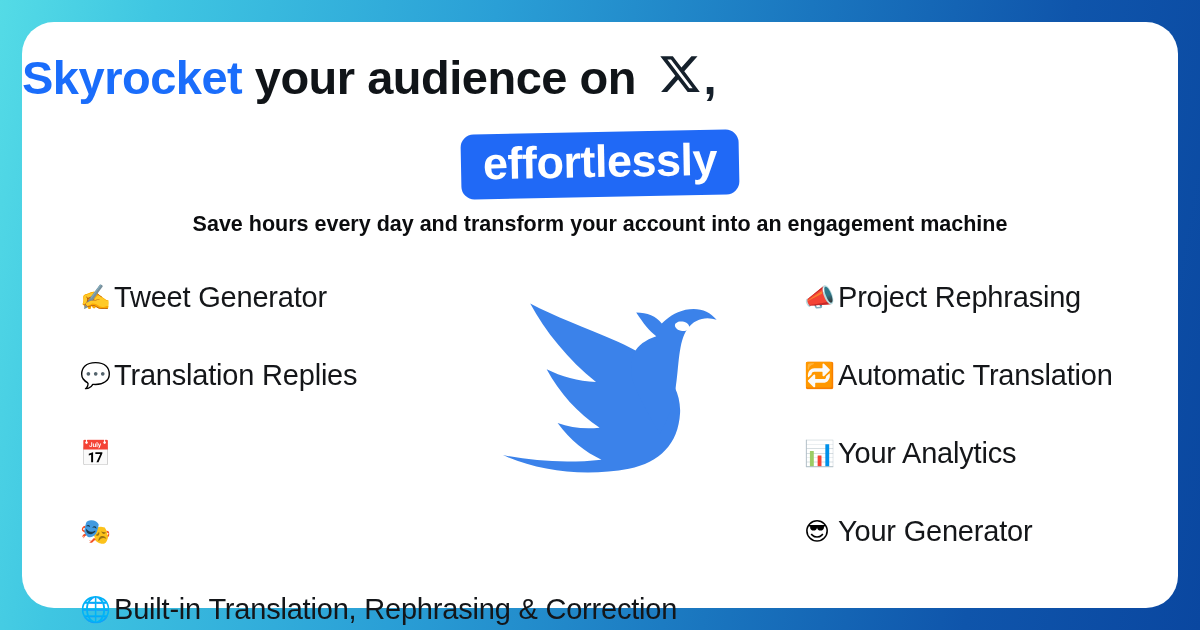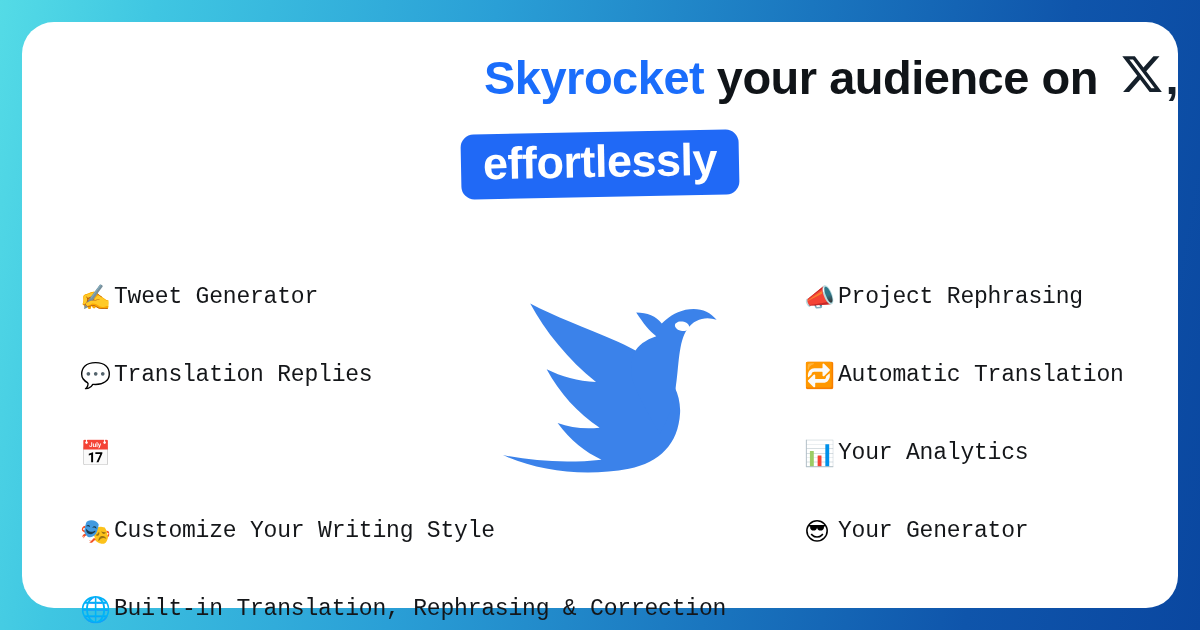--- a/index.html
+++ b/index.html
@@ -21,21 +21,21 @@
     left:22px; top:22px;
     width:1156px; height:586px;
     background:#ffffff;
     border-radius:32px;
   }
 
   
   #headline {
     position:absolute;
     top:30px; left:0; width:100%;
-    text-align:right;
+    text-align:left;
     font-size:47px;
     font-weight:bold;
     letter-spacing:-0.5px;
     line-height:1.12;
     color:#101418;
     white-space:nowrap;
   }
   #headline .accent { color:#1a6dfb; }
   #headline .xmark {
     display:inline-block;
@@ -88,24 +88,23 @@
   }
   .feature .emoji {
     font-size:25px;
     line-height:1;
     width:34px;
     flex:0 0 34px;
     text-align:left;
     font-family:"DejaVu Sans","Liberation Sans",sans-serif;
   }
   .feature .label {
-    font-size:23px;
+    font-size:29px;
     color:#141619;
     letter-spacing:-0.2px;
-    font-family:Liberation Mono, monospace;
   }
 
   
   #bird {
     position:absolute;
     left:468px; top:252px;
     width:265px; height:205px;
   }
   #bird svg { display:block; width:100%; height:100%; }
 </style>
@@ -118,36 +117,36 @@
     <div id="headline">
       <span class="accent">Skyrocket</span><span> your audience on </span><span class="xmark"><svg width="44" height="44" viewBox="0 0 24 24">
             <path fill="#15202b" d="M18.244 2.25h3.308l-7.227 8.26 8.502 11.24H16.17l-5.214-6.817L4.99 21.75H1.68l7.73-8.835L1.254 2.25H8.08l4.713 6.231zm-1.161 17.52h1.833L7.084 4.126H5.117z"></path>
           </svg></span><span class="comma">,</span>
     </div>
 
     <div id="badge-row">
       <span id="badge">effortlessly</span>
     </div>
 
+    <div id="subtitle">Save hours every day and transform your account into an engagement machine</div>
 
     <div class="col" id="col-left">
       <div class="feature">
         <span class="emoji">✍️</span>
         <span class="label">Tweet Generator</span>
       </div>
       <div class="feature">
         <span class="emoji">💬</span>
         <span class="label">Translation Replies</span>
       </div>
       <div class="feature">
         <span class="emoji">📅</span>
       </div>
       <div class="feature">
         <span class="emoji">🎭</span>
-        <span class="label">Customize Your Writing Style</span>
       </div>
       <div class="feature">
         <span class="emoji">🌐</span>
         <span class="label">Built-in Translation, Rephrasing &amp; Correction</span>
       </div>
     </div>
 
     <div class="col" id="col-right">
       <div class="feature">
         <span class="emoji">📣</span>

